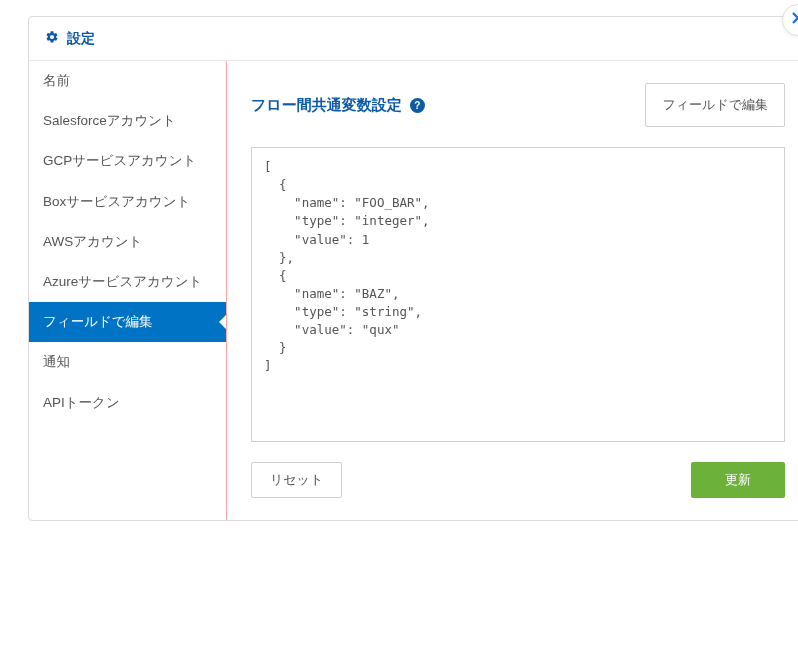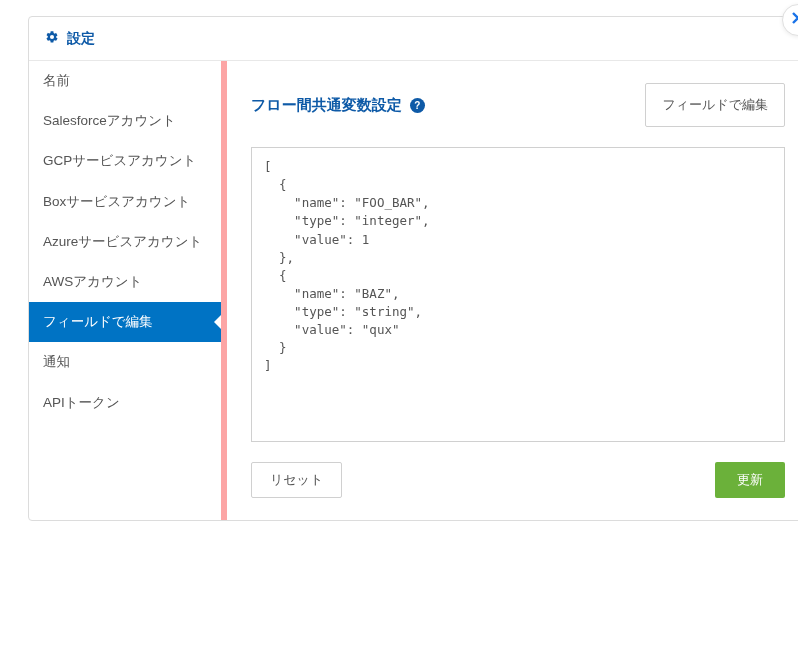--- a/index.html
+++ b/index.html
@@ -34,21 +34,21 @@
     display: flex; align-items: center;
     padding: 0 16px;
     color: #0e5aa7;
     font-weight: 600;
     font-size: 14px;
   }
   .modal-header svg { width: 14px; height: 14px; margin-right: 8px; }
   .modal-body { flex: 1; display: flex; min-height: 0; }
   .sidebar {
     width: 198px;
-    border-right: 6px solid #fca5a5;
+    border-right: 1px solid #fca5a5;
     overflow-y: auto;
   }
   .sidebar-item {
     padding: 12px 14px;
     font-size: 13.5px;
     color: #555;
     cursor: pointer;
     position: relative;
     line-height: 1.2;
   }
@@ -129,21 +129,21 @@
     padding: 8px 18px;
     cursor: pointer;
     border-radius: 2px;
   }
   .update-btn {
     border: none;
     background: #6bb13a;
     color: #fff;
     font-size: 13px;
     font-weight: 500;
-    padding: 9px 22px;
+    padding: 9px 34px;
     cursor: pointer;
     border-radius: 2px;
   }
 </style>
 </head>
 <body>
 
 <div class="modal-wrapper">
   <div class="close-btn">
     <span>
@@ -162,22 +162,22 @@
       </span>
       <span>設定</span>
     </div>
 
     <div class="modal-body">
       <div class="sidebar">
         <div class="sidebar-item"><span>名前</span></div>
         <div class="sidebar-item"><span>Salesforceアカウント</span></div>
         <div class="sidebar-item"><span>GCPサービスアカウント</span></div>
         <div class="sidebar-item"><span>Boxサービスアカウント</span></div>
+        <div class="sidebar-item"><span>AWSアカウント</span></div>
         <div class="sidebar-item"><span>Azureサービスアカウント</span></div>
-        <div class="sidebar-item"><span>AWSアカウント</span></div>
         <div class="sidebar-item active"><span>フィールドで編集</span></div>
         <div class="sidebar-item"><span>通知</span></div>
         <div class="sidebar-item"><span>APIトークン</span></div>
       </div>
 
       <div class="content">
         <div class="content-header">
           <div class="content-title">
             <span>フロー間共通変数設定</span>
             <span class="help-icon">?</span>

